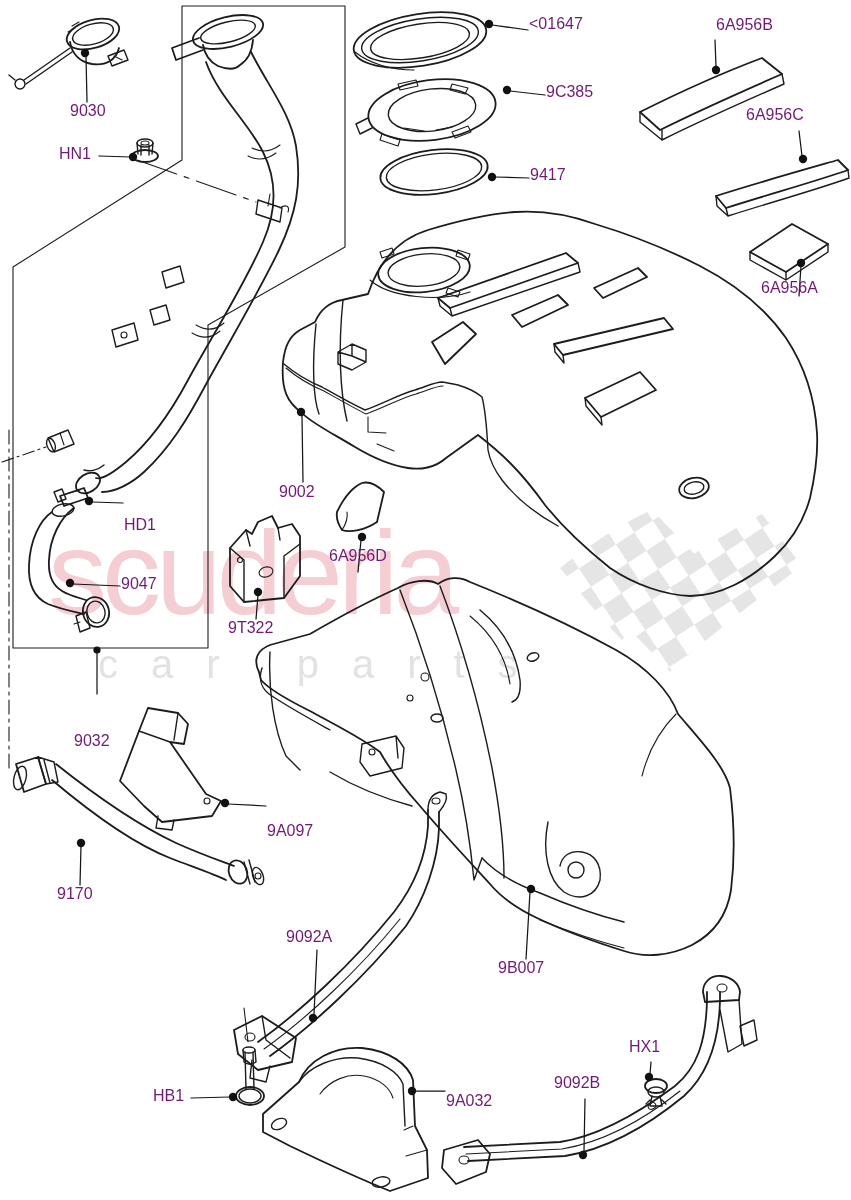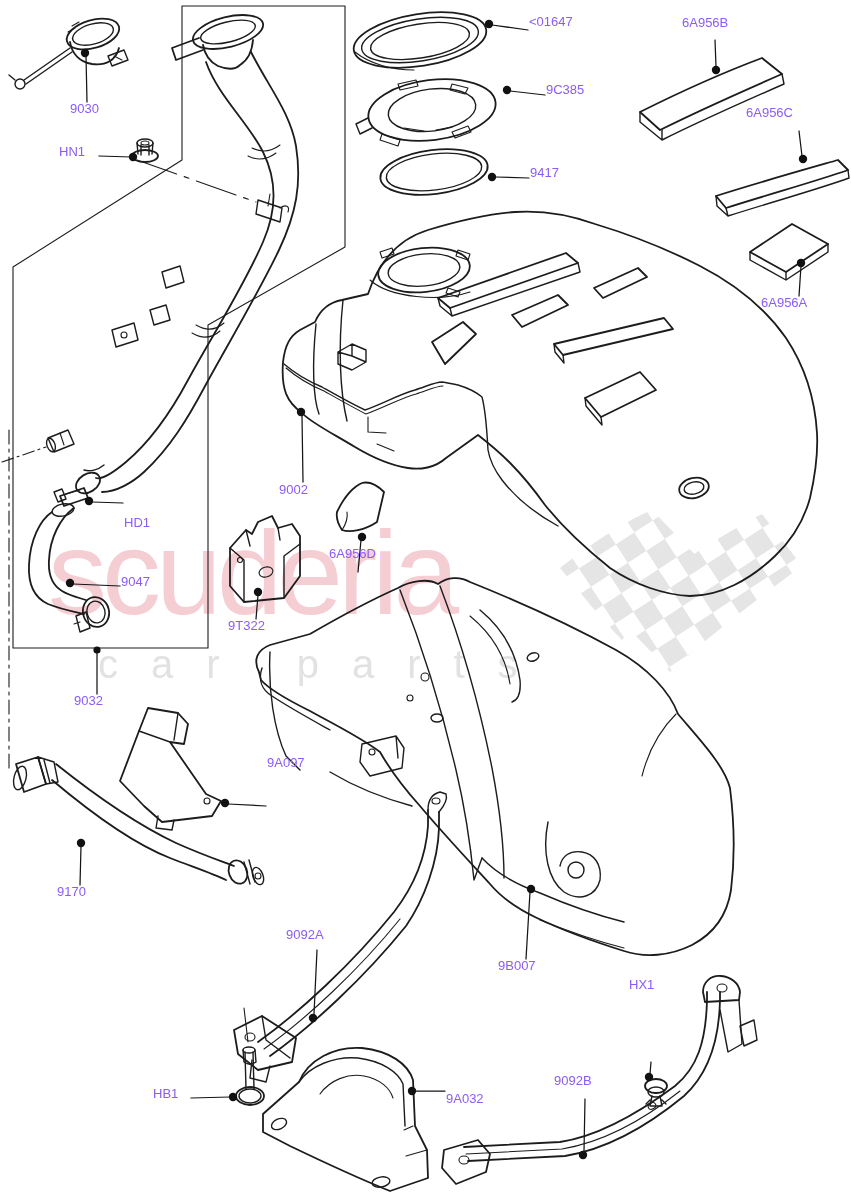--- a/index.html
+++ b/index.html
@@ -10,21 +10,21 @@
             letter-spacing:-5px;color:#f5ced4;line-height:1;}
   .wm-sub{position:absolute;left:98px;top:644px;font-size:40px;letter-spacing:33px;
           color:#e2e2e2;line-height:1;}
   .art{position:absolute;left:0;top:0;}
   .art path,.art line,.art ellipse,.art circle,.art rect{
       fill:none;stroke:#1c1c1c;stroke-width:1.8;stroke-linecap:round;stroke-linejoin:round;}
   .art .thin{stroke-width:1.1;}
   .art .med{stroke-width:1.4;}
   .art .leader{stroke-width:1.25;stroke:#151515;}
   .art .dot{fill:#111;stroke:none;}
-  .lbl{position:absolute;color:#8b5cf6;font-size:13px;line-height:1.1;white-space:nowrap;}
+  .lbl{position:absolute;color:#701a75;font-size:16px;line-height:1.1;white-space:nowrap;}
 </style>
 </head>
 <body>
 
 <div class="stage">
 
   <svg class="wm-flags" width="851" height="1200" viewBox="0 0 851 1200">
     <defs>
       <pattern id="checker" width="44" height="44" patternUnits="userSpaceOnUse" patternTransform="rotate(-33)">
         <rect x="0" y="0" width="22" height="22" fill="#e5e5e5"></rect>
@@ -316,31 +316,31 @@
       <circle class="dot" cx="649" cy="1077" r="4.2"></circle>
     </g>
   </svg>
 
   <div>
     <div class="lbl" style="left:70px;top:102px">9030</div>
     <div class="lbl" style="left:59px;top:145px">HN1</div>
     <div class="lbl" style="left:529px;top:15px">&lt;01647</div>
     <div class="lbl" style="left:546px;top:83px">9C385</div>
     <div class="lbl" style="left:530px;top:166px">9417</div>
-    <div class="lbl" style="left:682px;top:16px">6A956B</div>
+    <div class="lbl" style="left:716px;top:16px">6A956B</div>
     <div class="lbl" style="left:746px;top:106px">6A956C</div>
-    <div class="lbl" style="left:761px;top:296px">6A956A</div>
+    <div class="lbl" style="left:761px;top:279px">6A956A</div>
     <div class="lbl" style="left:279px;top:483px">9002</div>
     <div class="lbl" style="left:124px;top:516px">HD1</div>
     <div class="lbl" style="left:121px;top:575px">9047</div>
     <div class="lbl" style="left:329px;top:547px">6A956D</div>
     <div class="lbl" style="left:228px;top:619px">9T322</div>
-    <div class="lbl" style="left:74px;top:694px">9032</div>
-    <div class="lbl" style="left:267px;top:756px">9A097</div>
+    <div class="lbl" style="left:74px;top:732px">9032</div>
+    <div class="lbl" style="left:267px;top:822px">9A097</div>
     <div class="lbl" style="left:57px;top:885px">9170</div>
     <div class="lbl" style="left:286px;top:928px">9092A</div>
     <div class="lbl" style="left:498px;top:959px">9B007</div>
     <div class="lbl" style="left:153px;top:1087px">HB1</div>
     <div class="lbl" style="left:446px;top:1092px">9A032</div>
     <div class="lbl" style="left:554px;top:1074px">9092B</div>
-    <div class="lbl" style="left:629px;top:978px">HX1</div>
+    <div class="lbl" style="left:629px;top:1038px">HX1</div>
   </div>
 </div>
 
 </body></html>

